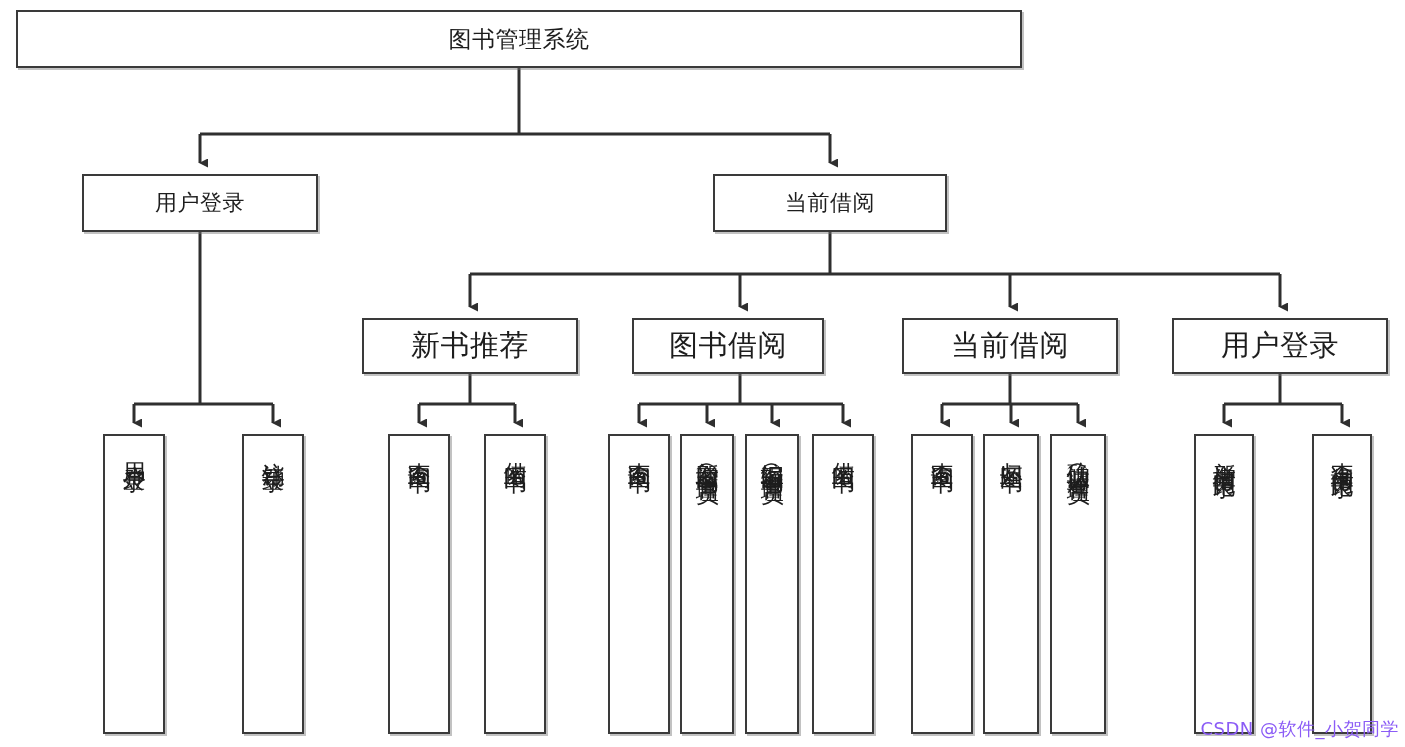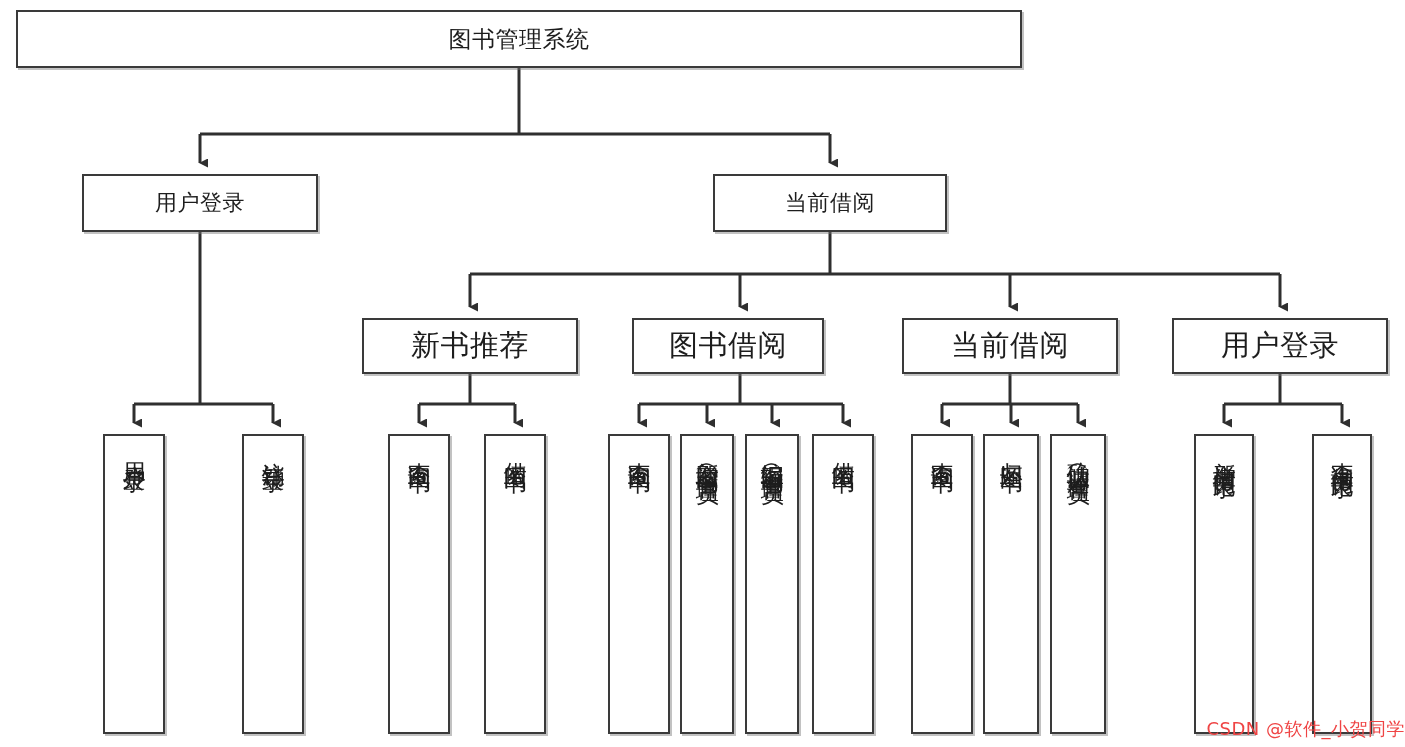--- a/index.html
+++ b/index.html
@@ -56,24 +56,24 @@
     letter-spacing: 3px;
     white-space: nowrap;
   }
   .leaf {
     align-items: flex-start;
     justify-content: center;
     padding-top: 8px;
   }
   #watermark {
     position: absolute;
-    right: 0;
+    right: 6px;
     bottom: 6px;
     font-size: 18px;
-    color: #ef4444;
+    color: #8b5cf6;
     font-family: "DejaVu Sans", "Liberation Sans", sans-serif;
     letter-spacing: 0.5px;
     user-select: none;
     pointer-events: none;
     white-space: nowrap;
   }
 </style>
 </head>
 <body>
 

